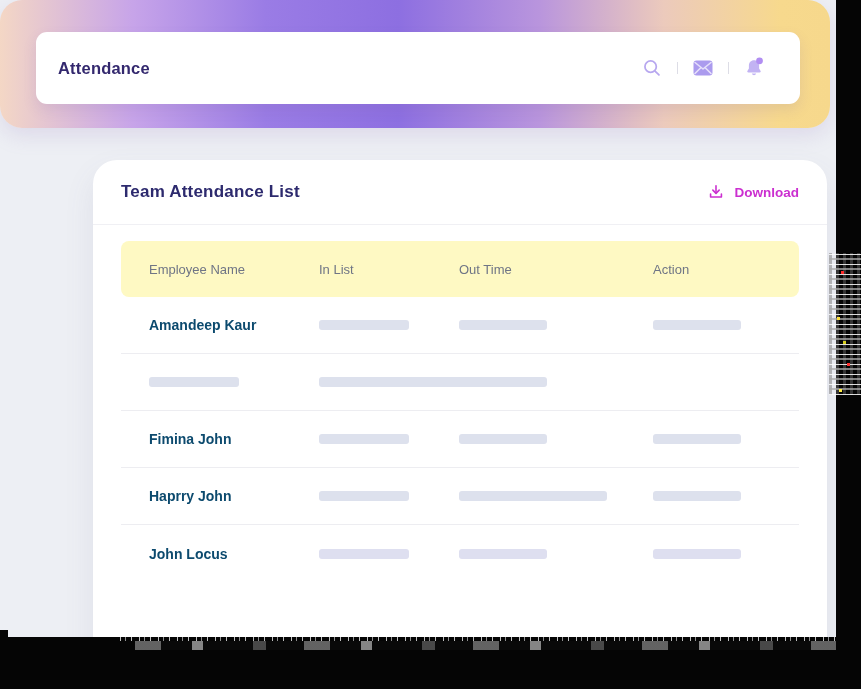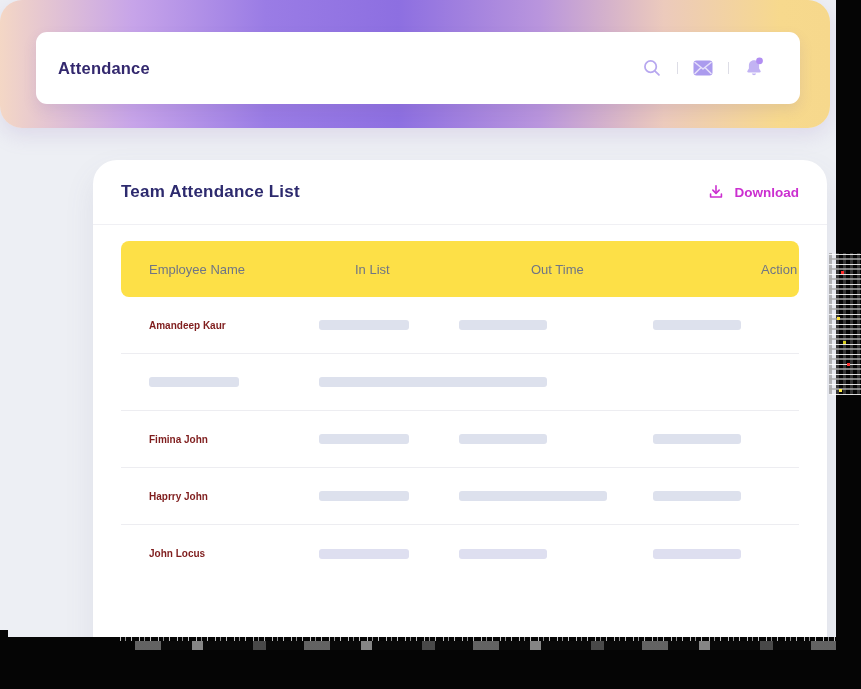--- a/index.html
+++ b/index.html
@@ -26,27 +26,27 @@
   .card{position:absolute;left:52px;top:160px;width:734px;height:528px;background:#ffffff;border-radius:24px;
     box-shadow:0 14px 30px rgba(100,100,140,.10);box-sizing:border-box;margin-left:41px;}
   .card-head{height:64px;display:flex;align-items:center;justify-content:space-between;
     padding:0 28px;border-bottom:1px solid #f0f0f4;}
   .card-head h2{margin:0;font-size:17px;font-weight:700;letter-spacing:.2px;color:#2d2a6e;}
   .download-btn{display:flex;align-items:center;gap:9px;background:none;border:none;padding:0;cursor:pointer;}
   .download-btn span{font-size:13.5px;font-weight:600;color:#cb2fd0;}
 
   
   .table{margin:16px 28px 0;}
-  .thead{height:56px;background:#fde047;border-radius:8px;display:grid;
-    grid-template-columns:170px 140px 194px 1fr;align-items:center;padding-left:28px;box-sizing:border-box;gap:36px;}
+  .thead{height:56px;background:#fef9c3;border-radius:8px;display:grid;
+    grid-template-columns:170px 140px 194px 1fr;align-items:center;padding-left:28px;box-sizing:border-box;}
   .thead span{font-size:13px;color:#6f7585;}
   .trow{height:57px;display:grid;grid-template-columns:170px 140px 194px 1fr;align-items:center;
     padding-left:28px;box-sizing:border-box;border-bottom:1px solid #ededf1;}
   .trow:last-child{border-bottom:none;}
-  .trow .name{font-size:10px;font-weight:600;color:#7f1d1d;}
+  .trow .name{font-size:14px;font-weight:600;color:#0c4a6e;}
   .bar{display:inline-block;height:10px;width:90px;border-radius:3px;background:#dde1ed;}
   .bar.action-w{width:88px;}
   .bar.out{width:88px;}
   .bar.out.wide{width:148px;}
   .trow:last-child .bar{background:#dedff0;}
 
   
   .band-right{position:absolute;left:836px;top:0;width:25px;height:689px;background:#050505;}
   .noise-right{position:absolute;left:829px;top:253px;width:32px;height:142px;
     background:

